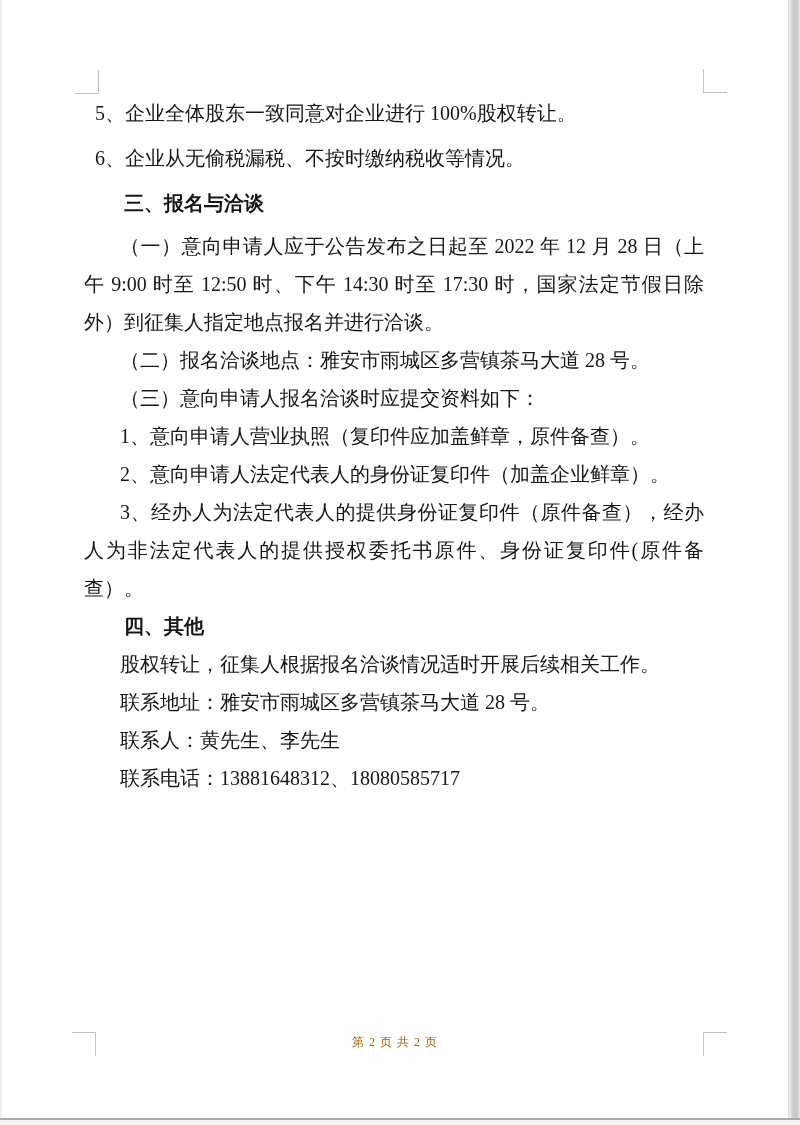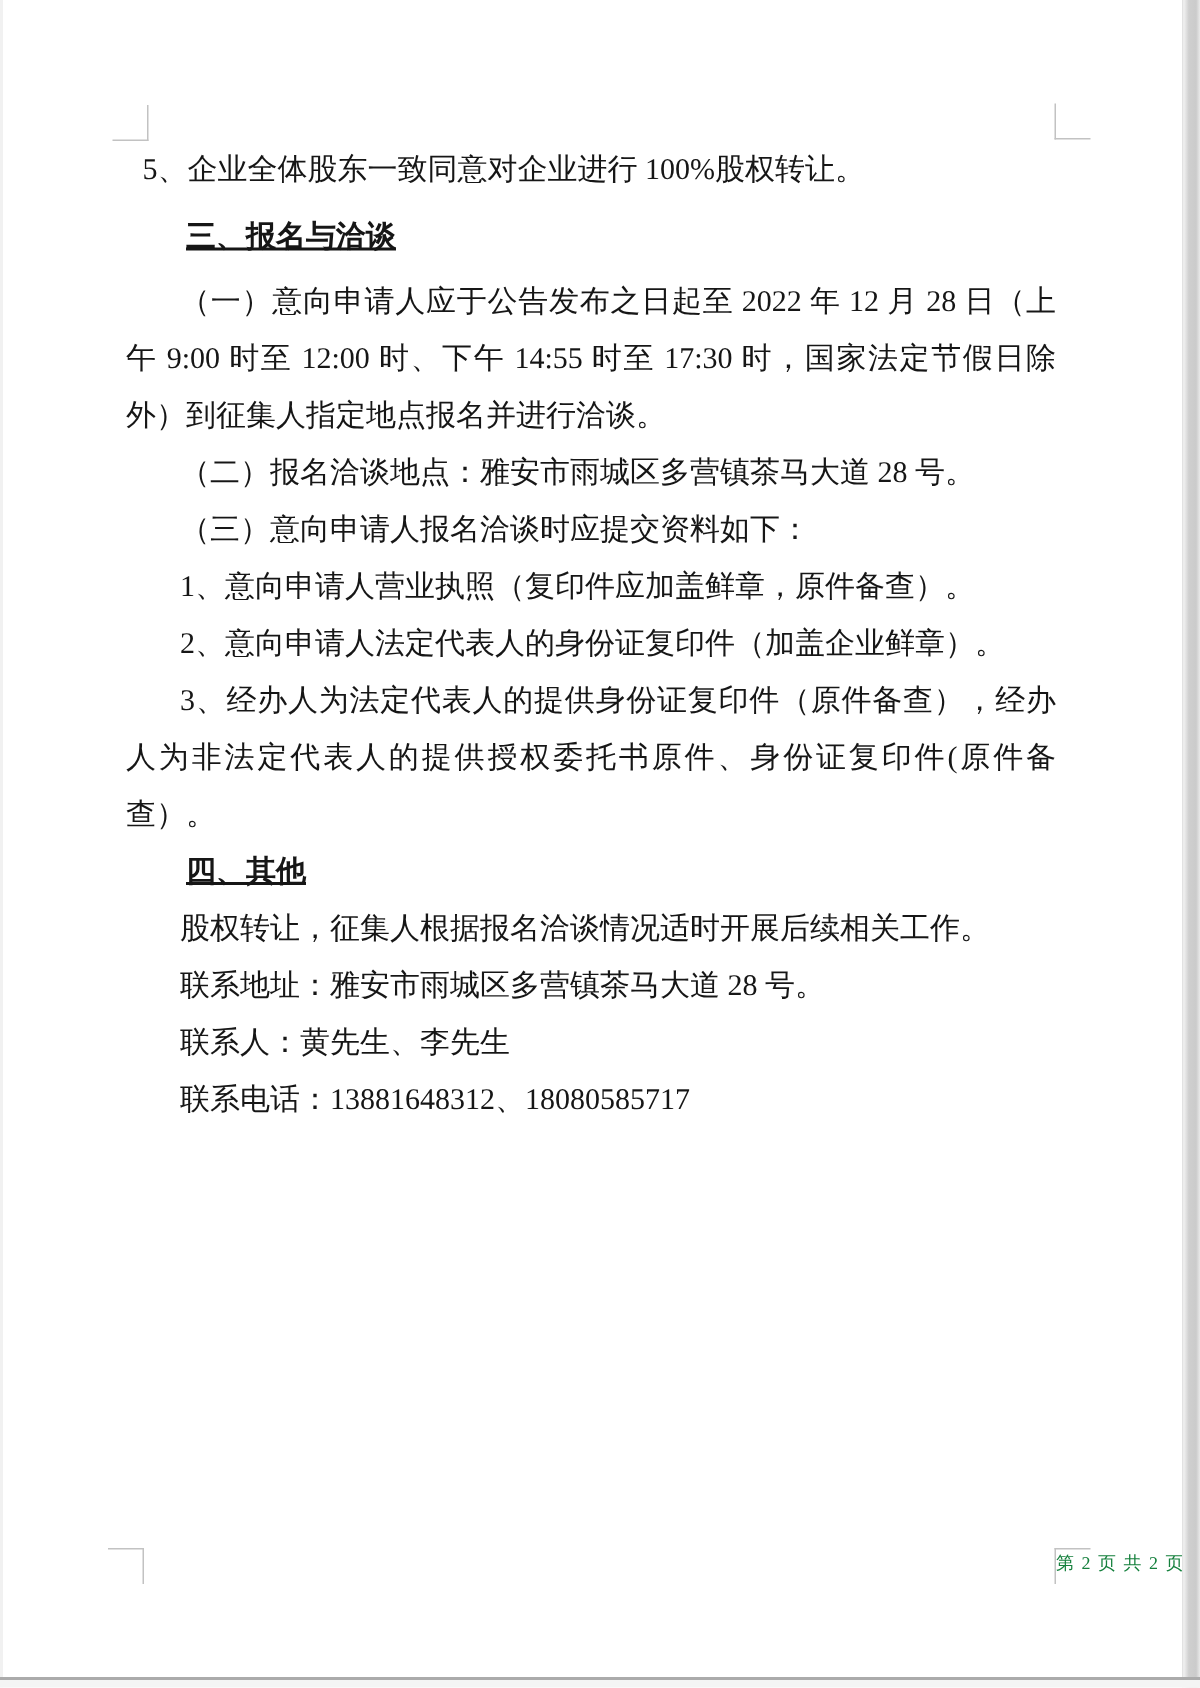--- a/index.html
+++ b/index.html
@@ -42,21 +42,20 @@
   .li-sp {            
     text-indent: 0.55em;
     margin-bottom: 7px !important;
   }
   .ind {              
     text-indent: 1.8em;
   }
   .h {                
     text-indent: 2em;
     font-weight: bold;
-    text-decoration: underline;
   }
   .h-gap {
     margin-top: 2px !important;
     margin-bottom: 5px !important;
   }
   
   .crop {
     position: absolute;
     width: 23px;
     height: 23px;
@@ -65,24 +64,24 @@
   .crop.tl { left: 75px;  top: 70px;   border-right-width: 1px;  border-bottom-width: 1px; }
   .crop.tr { left: 703px; top: 69px;   border-left-width: 1px;   border-bottom-width: 1px; }
   .crop.bl { left: 72px;  top: 1032px; border-right-width: 1px;  border-top-width: 1px; }
   .crop.br { left: 703px; top: 1032px; border-left-width: 1px;   border-top-width: 1px; }
   
   .footer {
     position: absolute;
     left: 0;
     top: 1034px;
     width: 790px;
-    text-align: right;
+    text-align: center;
     font-size: 12px;
     letter-spacing: 1px;
-    color: #15803d;
+    color: #a16207;
   }
   
   .right-stripe {
     position: absolute;
     left: 788px;
     top: 0;
     width: 12px;
     height: 1125px;
     background: linear-gradient(to right, #f3f3f3 0%, #cfcfcf 30%, #cbcbcb 70%, #f5f5f5 100%);
     border-left: 1px solid #e2e2e2;
@@ -105,22 +104,23 @@
 
   <div class="left-vignette"></div>
 
   <div class="crop tl"></div>
   <div class="crop tr"></div>
   <div class="crop bl"></div>
   <div class="crop br"></div>
 
   <div class="doc-text">
     <p class="li-sp">5、企业全体股东一致同意对企业进行 100%股权转让。</p>
+    <p class="li-sp">6、企业从无偷税漏税、不按时缴纳税收等情况。</p>
     <p class="h h-gap">三、报名与洽谈</p>
-    <p class="ind">（一）意向申请人应于公告发布之日起至 2022 年 12 月 28 日（上午 9:00 时至 12:00 时、下午 14:55 时至 17:30 时，国家法定节假日除外）到征集人指定地点报名并进行洽谈。</p>
+    <p class="ind">（一）意向申请人应于公告发布之日起至 2022 年 12 月 28 日（上午 9:00 时至 12:50 时、下午 14:30 时至 17:30 时，国家法定节假日除外）到征集人指定地点报名并进行洽谈。</p>
     <p class="ind">（二）报名洽谈地点：雅安市雨城区多营镇茶马大道 28 号。</p>
     <p class="ind">（三）意向申请人报名洽谈时应提交资料如下：</p>
     <p class="ind">1、意向申请人营业执照（复印件应加盖鲜章，原件备查）。</p>
     <p class="ind">2、意向申请人法定代表人的身份证复印件（加盖企业鲜章）。</p>
     <p class="ind">3、经办人为法定代表人的提供身份证复印件（原件备查），经办人为非法定代表人的提供授权委托书原件、身份证复印件(原件备查）。</p>
     <p class="h">四、其他</p>
     <p class="ind">股权转让，征集人根据报名洽谈情况适时开展后续相关工作。</p>
     <p class="ind">联系地址：雅安市雨城区多营镇茶马大道 28 号。</p>
     <p class="ind">联系人：黄先生、李先生</p>
     <p class="ind">联系电话：13881648312、18080585717</p>

